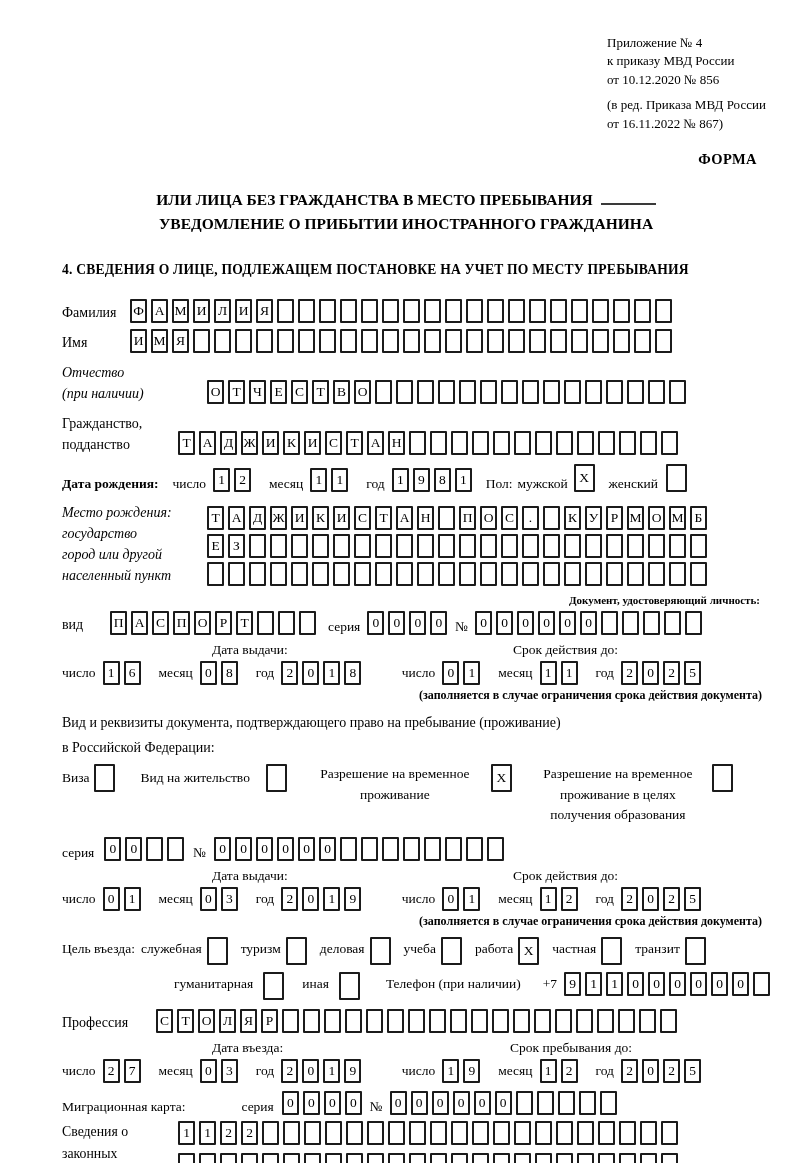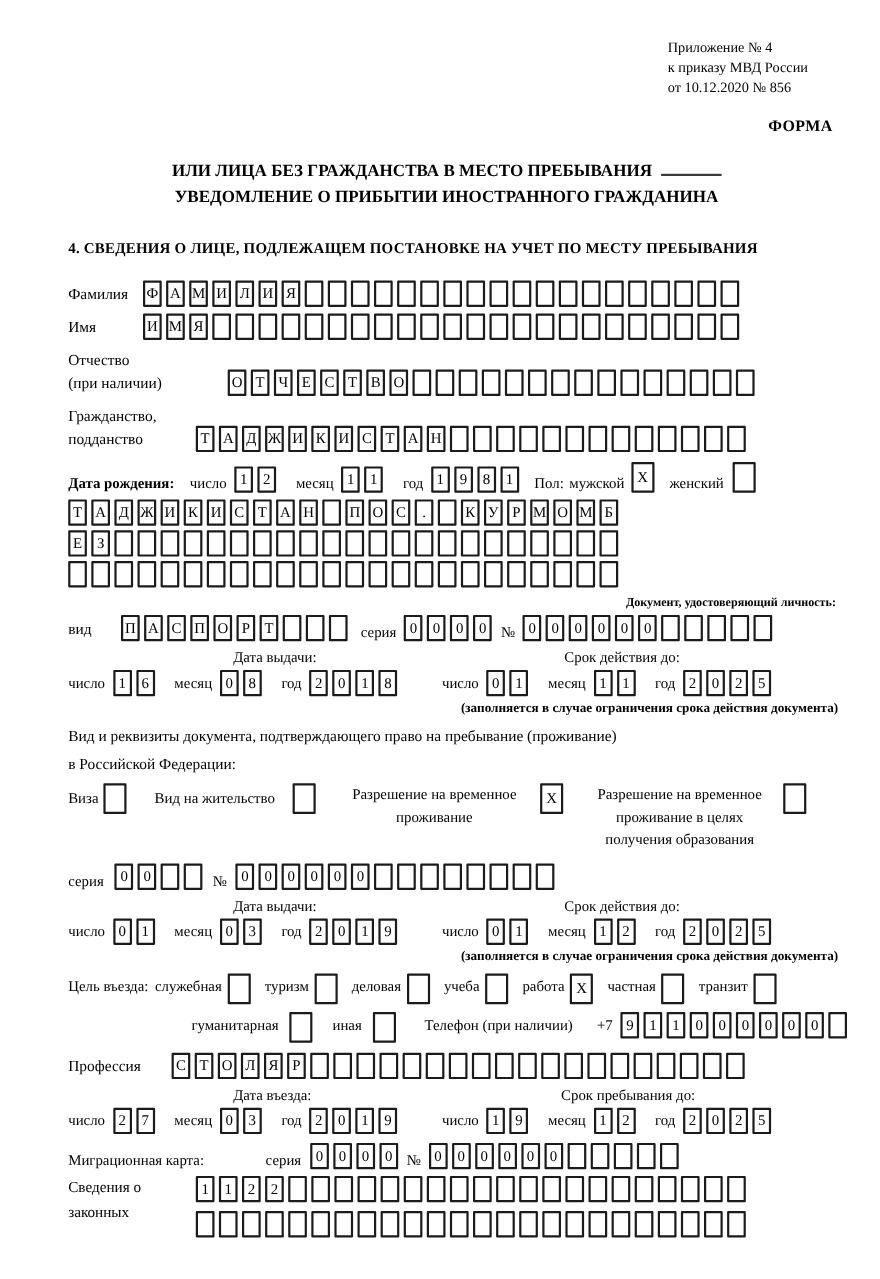--- a/index.html
+++ b/index.html
@@ -11,21 +11,21 @@
   }
   .hdr { margin-left:545px; font-size:13px; line-height:1.42; }
   .hdr .grp2 { margin-top:7px; }
   .forma { text-align:right; padding-right:33px; font-weight:bold; font-size:14.5px; margin-top:18px; letter-spacing:.4px; }
   .title { text-align:center; font-weight:bold; font-size:15.5px; line-height:1.55; margin-top:20px; margin-right:40px; }
   .blank { display:inline-block; width:55px; border-bottom:2px solid #3a3a3a; height:14px; margin-left:8px; }
   .sec { font-weight:bold; font-size:13.6px; margin-top:26px; letter-spacing:.2px; }
 
   .row { display:flex; align-items:flex-end; margin-top:5px; }
   .lbl { font-size:14px; line-height:1.5; padding-top:4px; flex-shrink:0; }
-  .w68 { width:68px; } .w145 { width:145px; } .w116 { width:116px; } .w94 { width:94px; } .w48 { width:48px; }
+  .w68 { width:68px; } .w145 { width:145px;font-style:italic; } .w116 { width:116px; } .w94 { width:94px; } .w48 { width:48px; }
   .boxes { white-space:nowrap; }
   .cbox {
     display:inline-block; width:17px; height:24px; border:2px solid #1b1b1b; border-radius:1px;
     margin-right:4px; text-align:center; line-height:20px; font-size:13.5px; vertical-align:top;
     background:#fff;
   }
   .big .cbox { width:21px; height:28px; line-height:24px; }
   .mb3 { margin-bottom:4px; }
 
   .inlbl { font-size:13.5px; padding-top:4px; }
@@ -51,20 +51,24 @@
   .replbl { width:116px; font-size:13.8px; line-height:1.6; flex-shrink:0; }
   .ctr { text-align:right; font-weight:bold; font-size:11px; margin-top:8px; margin-right:30px; }
 </style>
 </head>
 <body>
 
 <div class="hdr">
   <div>Приложение № 4</div>
   <div>к приказу МВД России</div>
   <div>от 10.12.2020 № 856</div>
+  <div class="grp2">
+    <div>(в ред. Приказа МВД России</div>
+    <div>от 16.11.2022 № 867)</div>
+  </div>
 </div>
 <div class="forma">ФОРМА</div>
 
 <div class="title">
   <div>
     <span>ИЛИ ЛИЦА БЕЗ ГРАЖДАНСТВА В МЕСТО ПРЕБЫВАНИЯ</span><span class="blank"></span>
   </div>
   <div>УВЕДОМЛЕНИЕ О ПРИБЫТИИ ИНОСТРАННОГО ГРАЖДАНИНА</div>
 </div>
 
@@ -105,20 +109,26 @@
   <span class="dlbl">год</span>
   <span class="boxes"><span class="cbox">1</span><span class="cbox">9</span><span class="cbox">8</span><span class="cbox">1</span></span>
   <span class="inlbl" style="margin-left:10px;">Пол:</span>
   <span class="inlbl" style="margin:4px 6px 0 5px; padding-top:0;">мужской</span>
   <span class="boxes big"><span class="cbox">X</span></span>
   <span class="inlbl" style="margin:4px 8px 0 10px; padding-top:0;">женский</span>
   <span class="boxes big"><span class="cbox"></span></span>
 </div>
 
 <div class="row" style="margin-top:6px;">
+  <div class="lbl w145">
+    <div>Место рождения:</div>
+    <div>государство</div>
+    <div>город или другой</div>
+    <div>населенный пункт</div>
+  </div>
   <div>
     <div class="boxes mb3"><span class="cbox">Т</span><span class="cbox">А</span><span class="cbox">Д</span><span class="cbox">Ж</span><span class="cbox">И</span><span class="cbox">К</span><span class="cbox">И</span><span class="cbox">С</span><span class="cbox">Т</span><span class="cbox">А</span><span class="cbox">Н</span><span class="cbox"></span><span class="cbox">П</span><span class="cbox">О</span><span class="cbox">С</span><span class="cbox">.</span><span class="cbox"></span><span class="cbox">К</span><span class="cbox">У</span><span class="cbox">Р</span><span class="cbox">М</span><span class="cbox">О</span><span class="cbox">М</span><span class="cbox">Б</span></div>
     <div class="boxes mb3"><span class="cbox">Е</span><span class="cbox">З</span><span class="cbox"></span><span class="cbox"></span><span class="cbox"></span><span class="cbox"></span><span class="cbox"></span><span class="cbox"></span><span class="cbox"></span><span class="cbox"></span><span class="cbox"></span><span class="cbox"></span><span class="cbox"></span><span class="cbox"></span><span class="cbox"></span><span class="cbox"></span><span class="cbox"></span><span class="cbox"></span><span class="cbox"></span><span class="cbox"></span><span class="cbox"></span><span class="cbox"></span><span class="cbox"></span><span class="cbox"></span></div>
     <div class="boxes"><span class="cbox"></span><span class="cbox"></span><span class="cbox"></span><span class="cbox"></span><span class="cbox"></span><span class="cbox"></span><span class="cbox"></span><span class="cbox"></span><span class="cbox"></span><span class="cbox"></span><span class="cbox"></span><span class="cbox"></span><span class="cbox"></span><span class="cbox"></span><span class="cbox"></span><span class="cbox"></span><span class="cbox"></span><span class="cbox"></span><span class="cbox"></span><span class="cbox"></span><span class="cbox"></span><span class="cbox"></span><span class="cbox"></span><span class="cbox"></span></div>
   </div>
 </div>
 
 <div class="ctr">Документ, удостоверяющий личность:</div>
 
 <div class="row" style="margin-top:4px;">

